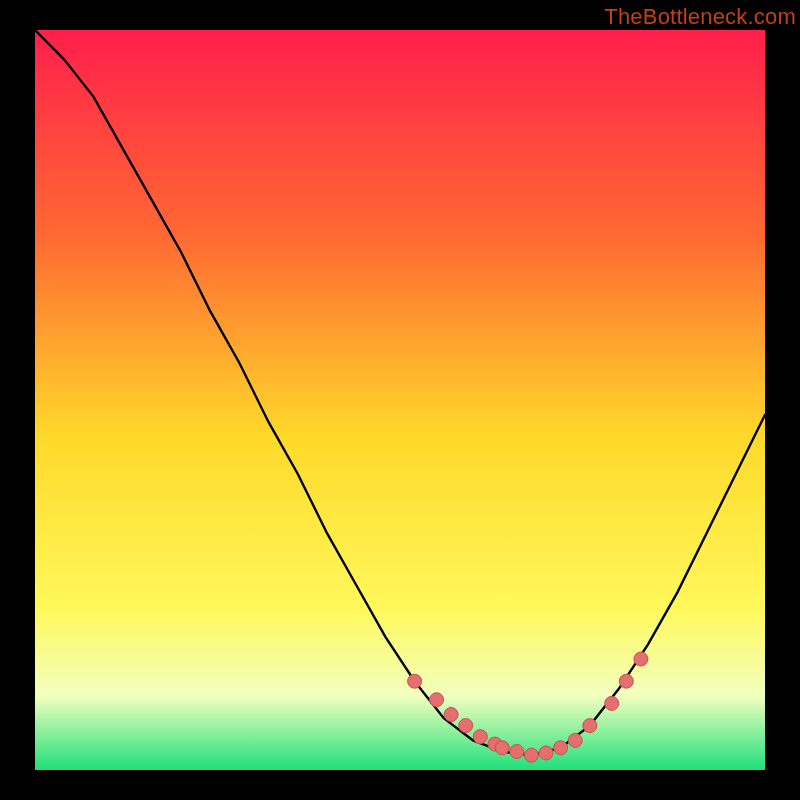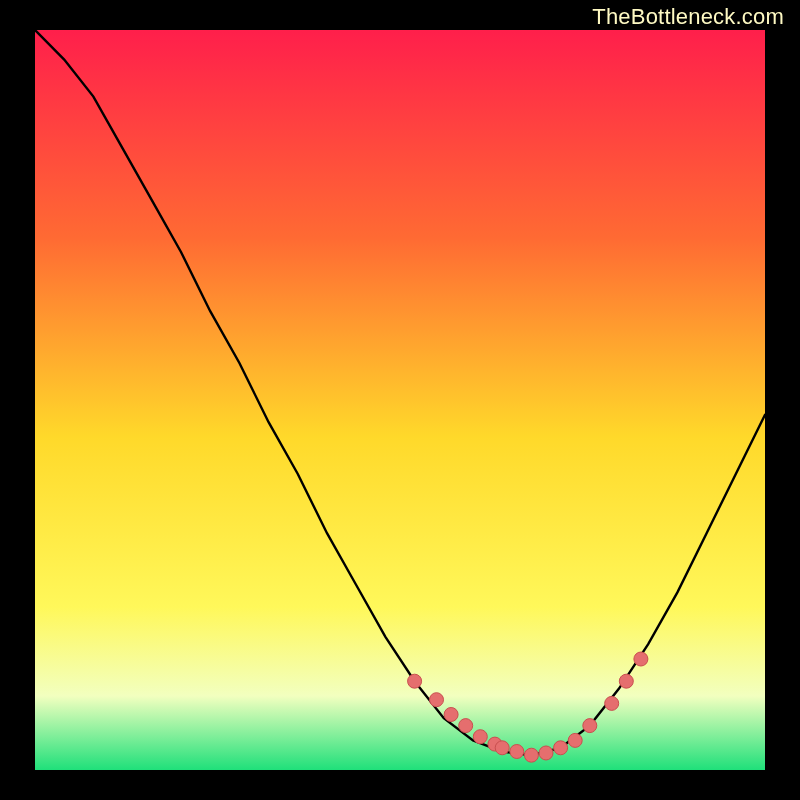--- a/index.html
+++ b/index.html
@@ -13,22 +13,22 @@
   }
   .stage {
     position: relative;
     width: 800px;
     height: 800px;
     background: #000;
   }
   .attribution {
     position: absolute;
     top: 4px;
-    right: 16px;
-    color: #fef9c3;
+    right: 4px;
+    color: #c2410c;
     font-size: 22px;
     letter-spacing: 0.2px;
     font-weight: 400;
     z-index: 10;
   }
   .plot-area {
     position: absolute;
     left: 35px;
     top: 30px;
     width: 730px;

